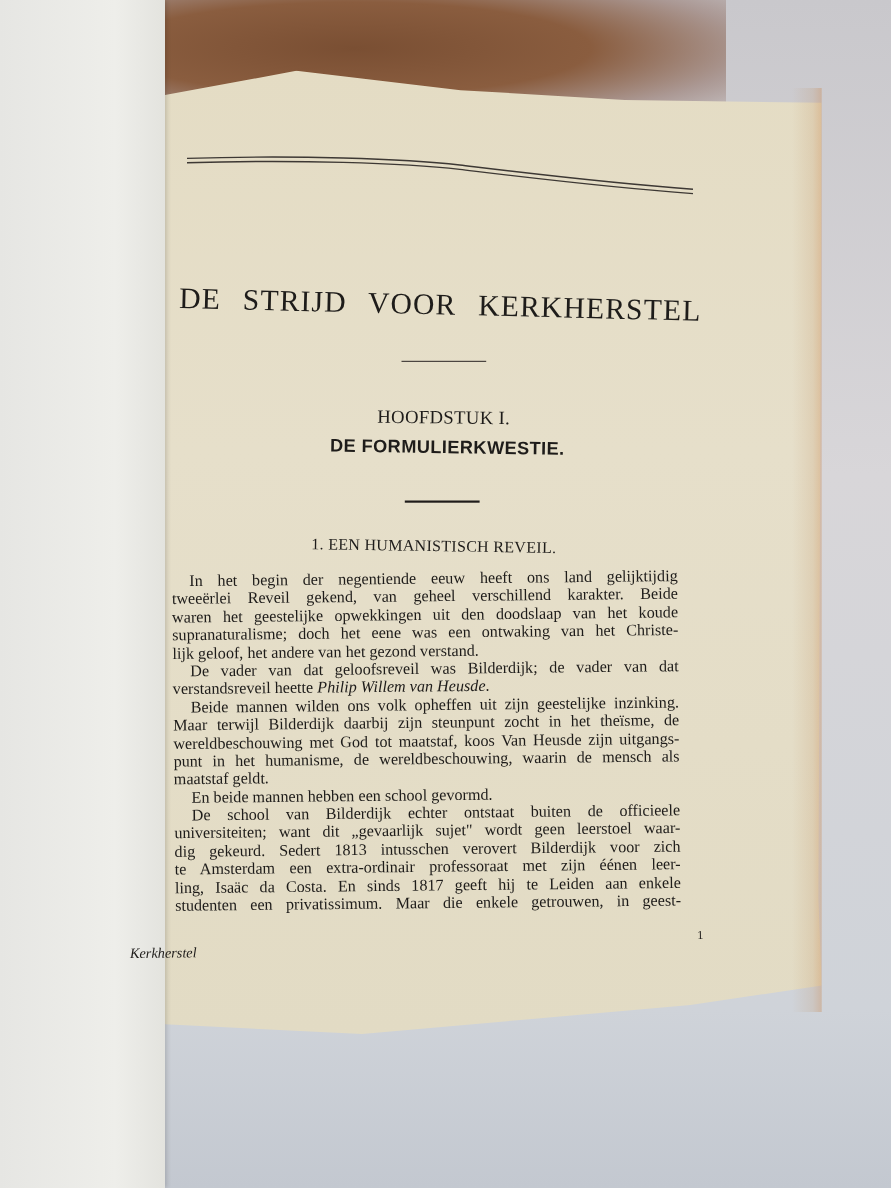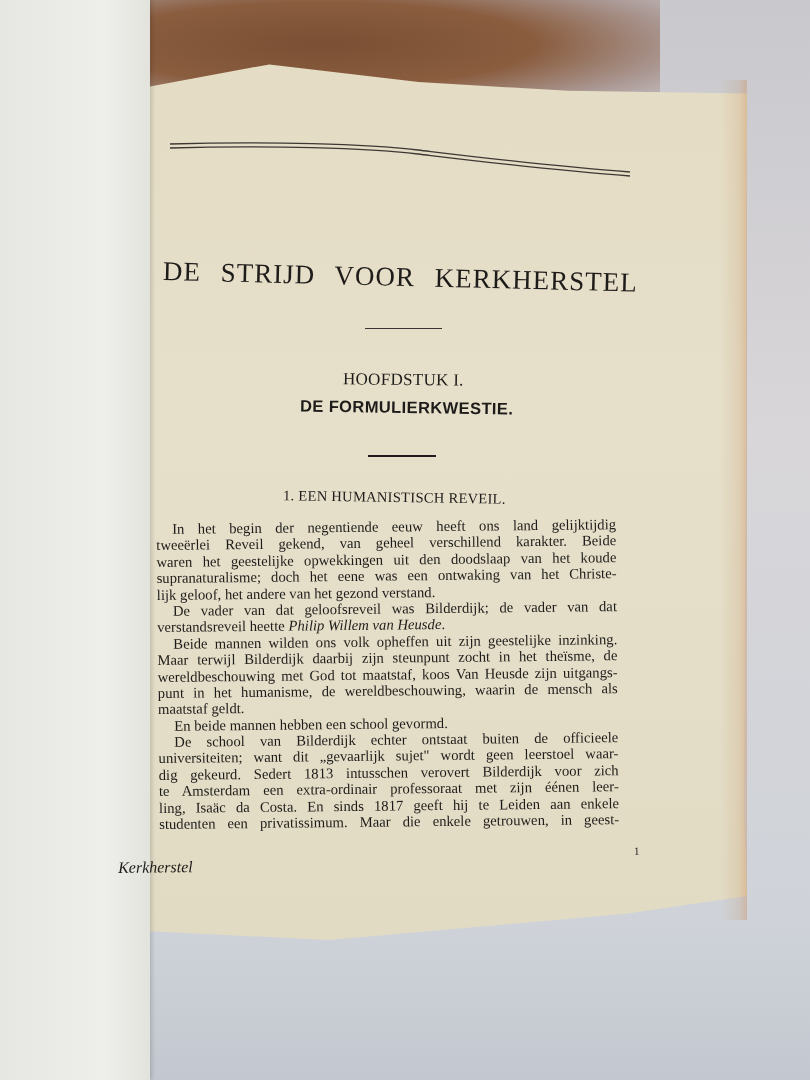--- a/index.html
+++ b/index.html
@@ -67,21 +67,21 @@
   .body-text .line {
     display: block; text-align: justify; text-align-last: justify;
     white-space: nowrap; height: 16.4px;
   }
   .body-text .line.last { text-align-last: left; }
   .body-text .indent { padding-left: 16px; }
   .runner {
     left: 118px; top: 859px; width: 520px; z-index: 4;
     transform: rotate(-0.7deg); transform-origin: left top;
   }
-  .runner-left { font-style: italic; font-size: 16px; position: absolute; left: 0; top: 0; }
+  .runner-left { font-style: italic; font-size: 13px; position: absolute; left: 0; top: 0; }
   .runner-right { font-size: 11px; position: absolute; left: 516px; top: -8px; }
 </style>
 </head>
 <body>
 
 <div class="left-cover"></div>
 <div class="backdrop-brown"></div>
 <div class="page"></div>
 <div class="page-edge"></div>
 

